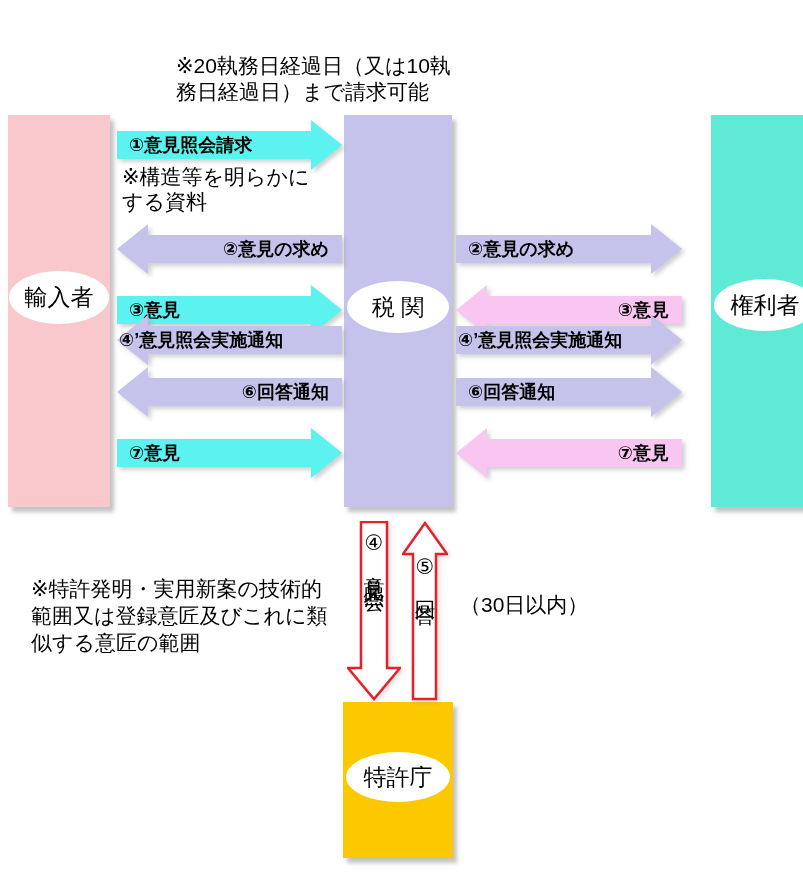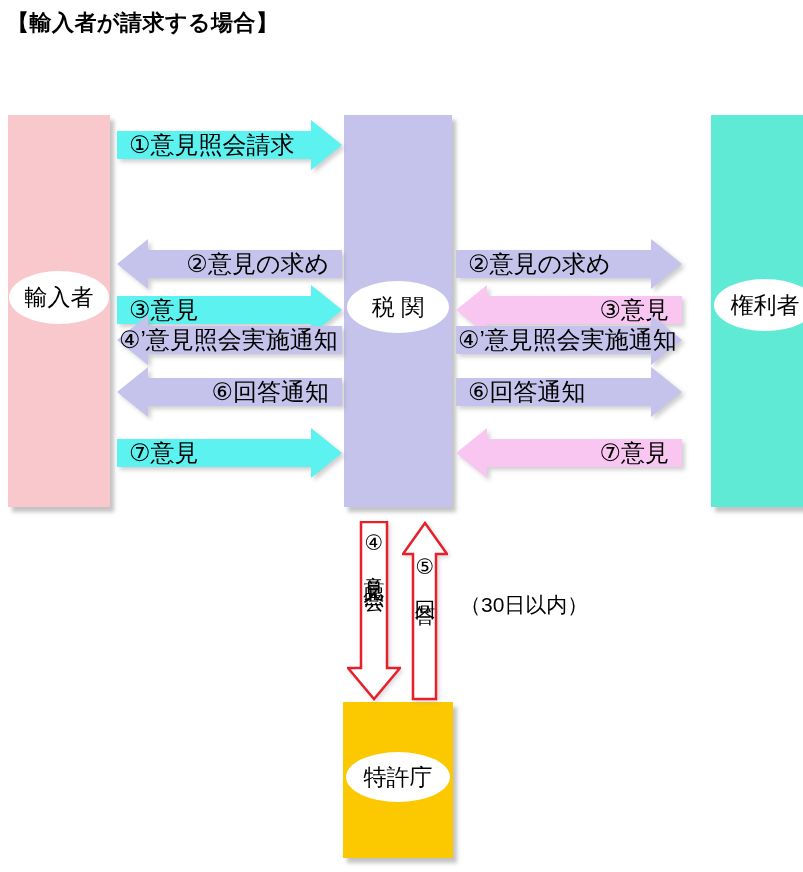--- a/index.html
+++ b/index.html
@@ -54,54 +54,60 @@
   .harrow.dir-right .shaft { left: 0; right: 30px; }
   .harrow.dir-left  .shaft { left: 30px; right: 0; }
   .harrow .head {
     position: absolute; top: 0; width: 0; height: 0;
     border-top: 25px solid transparent; border-bottom: 25px solid transparent;
   }
   .harrow.dir-right .head { right: 0; border-left: 31px solid var(--c); }
   .harrow.dir-left  .head { left: 0;  border-right: 31px solid var(--c); }
   .harrow .label {
     position: absolute; top: 50%; transform: translateY(-50%);
-    width: 100%; font-size: 24px; white-space: nowrap; z-index: 2;
+    width: 100%; font-size: 18px; white-space: nowrap; z-index: 2; font-weight: bold;
   }
   .harrow.text-left  .label { padding-left: 12px; }
   .harrow.text-right .label { text-align: right; padding-right: 13px; }
   .harrow.text-full  .label { padding-left: 2px; }
 
   .c-cyan { --c: #5CF2F0; }
   .c-lav  { --c: #C5C3EC; }
   .c-pink { --c: #F9C6F2; }
 
   .larrow { left: 117px; width: 225px; }
   .rarrow { left: 456px; width: 226px; }
-  .row1 { top: 120px; } .row2 { top: 239px; } .row3 { top: 285px; }
+  .row1 { top: 120px; } .row2 { top: 224px; } .row3 { top: 285px; }
   .row4 { top: 315px; } .row5 { top: 367px; } .row6 { top: 428px; }
 
   
   .varrow { position: absolute; filter: drop-shadow(2px 2px 2px rgba(160,160,160,0.4)); }
   .varrow-down { left: 347px; top: 521px; width: 54px; height: 180px; }
   .varrow-up   { left: 402px; top: 521px; width: 46px; height: 180px; }
   .varrow .vlabel {
     position: absolute; left: 50%; transform: translateX(-50%);
     writing-mode: vertical-rl; text-orientation: upright;
     font-size: 21px; letter-spacing: 5px; white-space: nowrap; z-index: 2;
   }
   .varrow-down .vlabel { top: 10px; }
   .varrow-up   .vlabel { top: 34px; }
 </style>
 </head>
 <body>
 
 <div class="canvas">
 
-  <div class="title">【輸入者が請求する場合】</div>
 
+  <div class="note note-deadline">※20執務日経過日（又は10執
+務日経過日）まで請求可能</div>
+  <div class="note note-materials">※構造等を明らかに
+する資料</div>
+  <div class="note note-scope">※特許発明・実用新案の技術的
+範囲又は登録意匠及びこれに類
+似する意匠の範囲</div>
   <div class="note note-limit">（30日以内）</div>
 
   <div class="entity box-customs">
     <div class="ellipse">税 関</div>
   </div>
   <div class="entity box-importer">
     <div class="ellipse">輸入者</div>
   </div>
   <div class="entity box-rights">
     <div class="ellipse">権利者</div>

